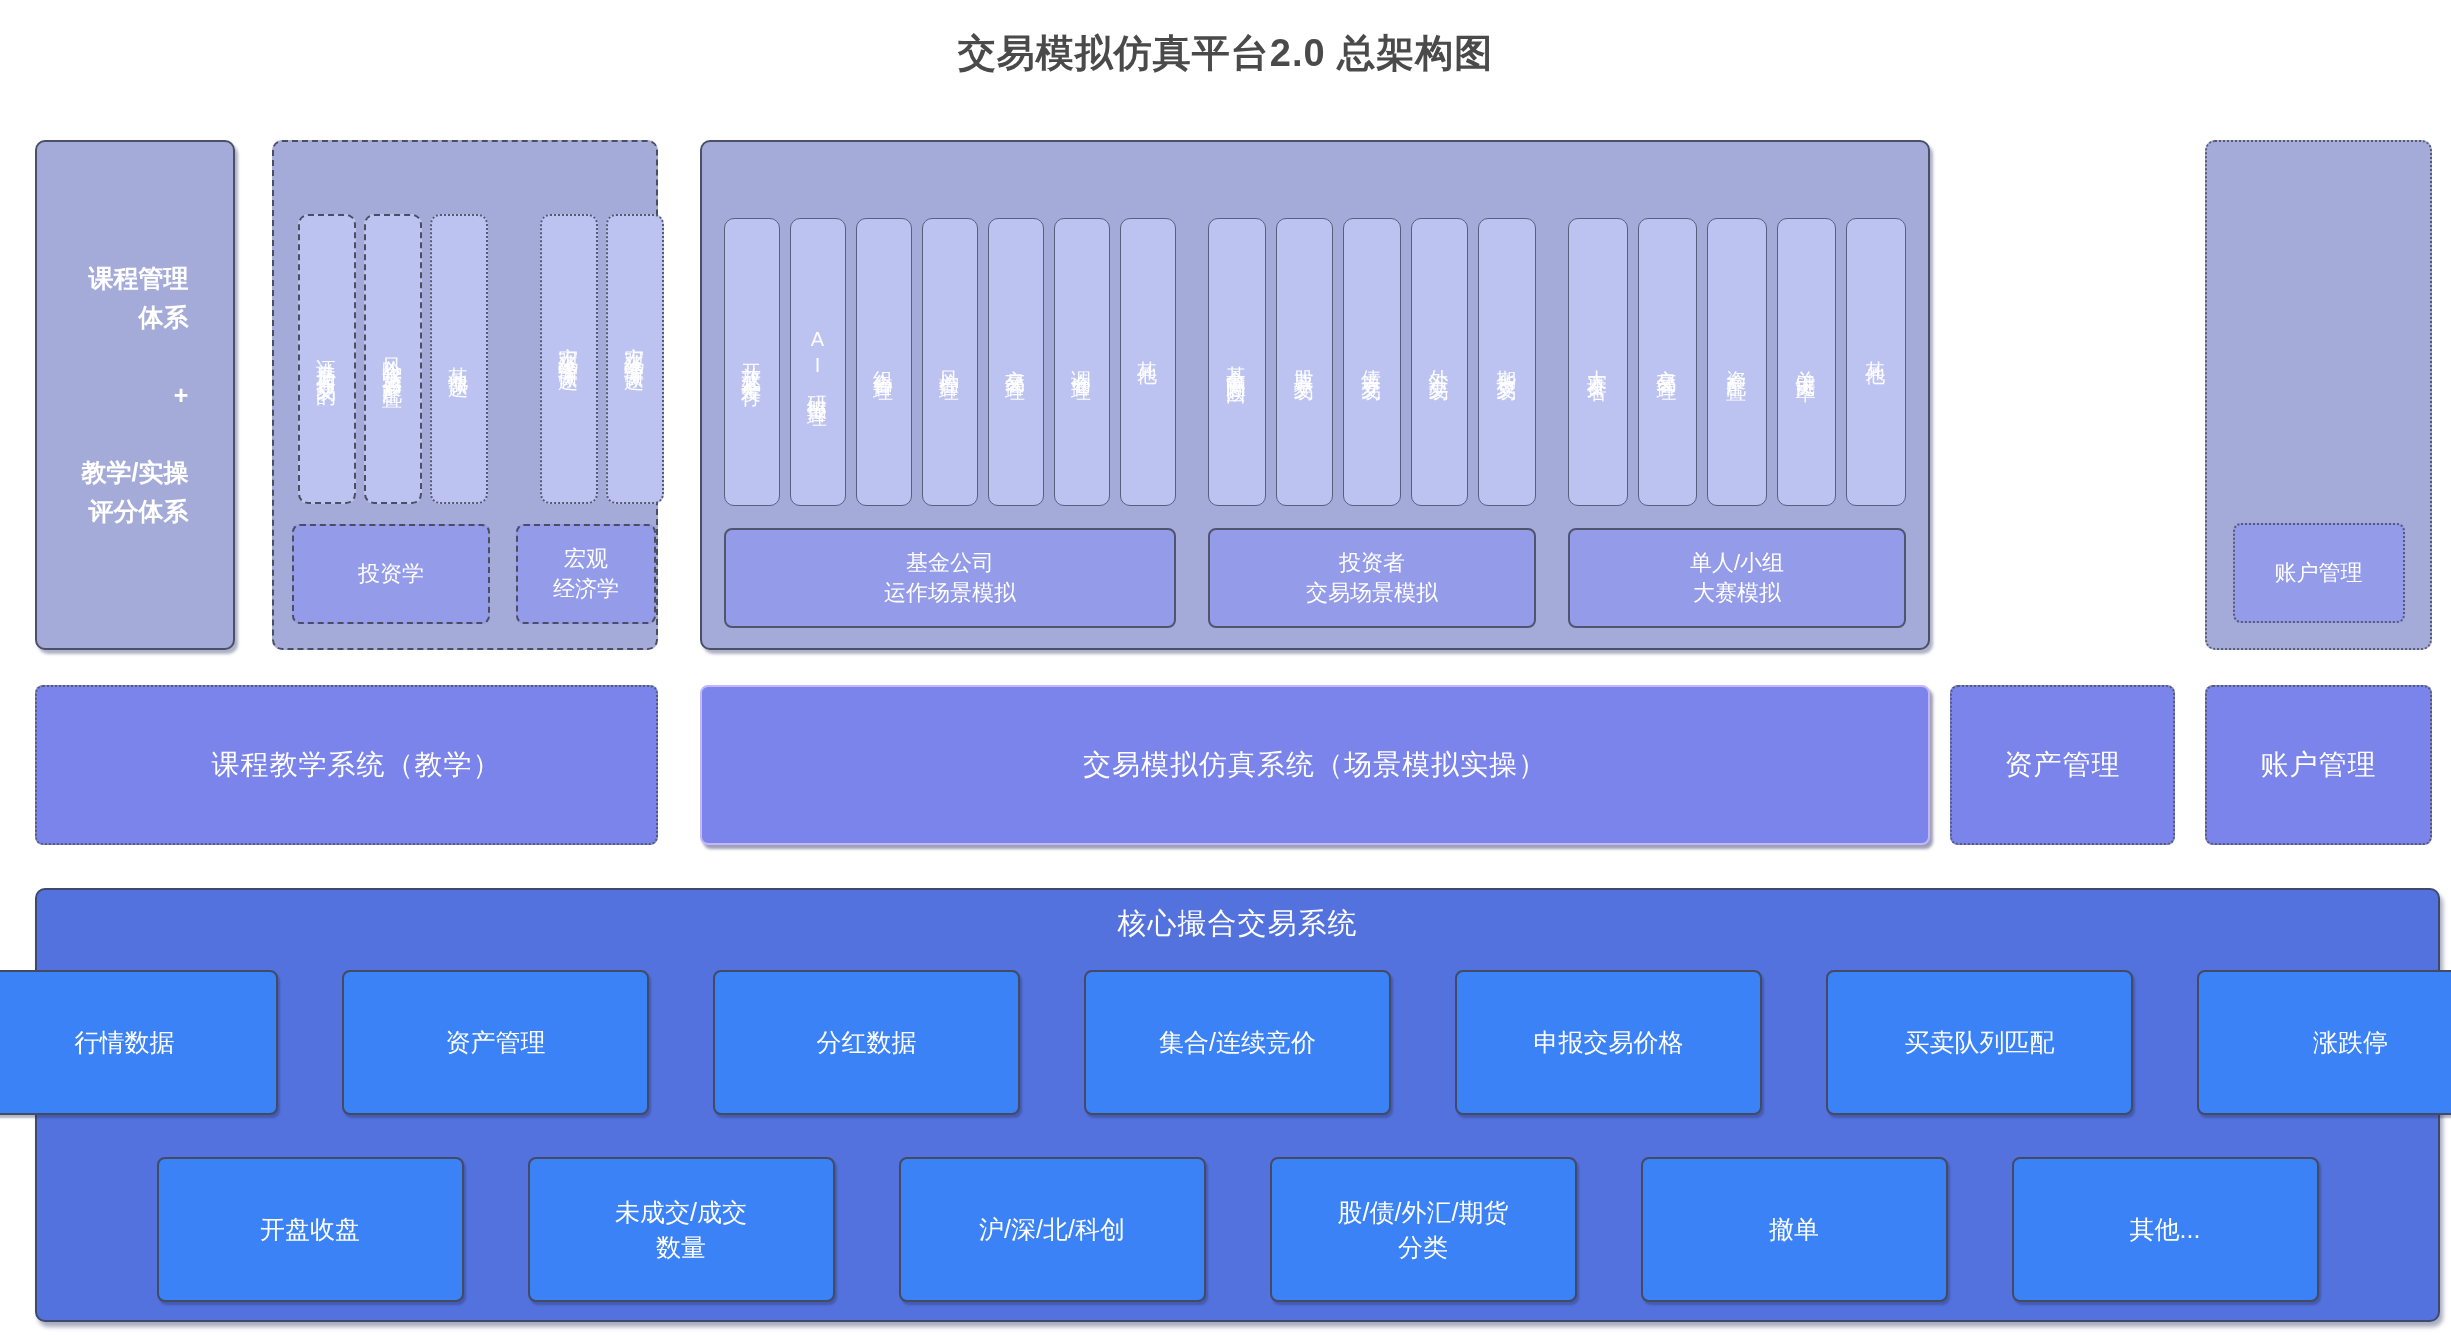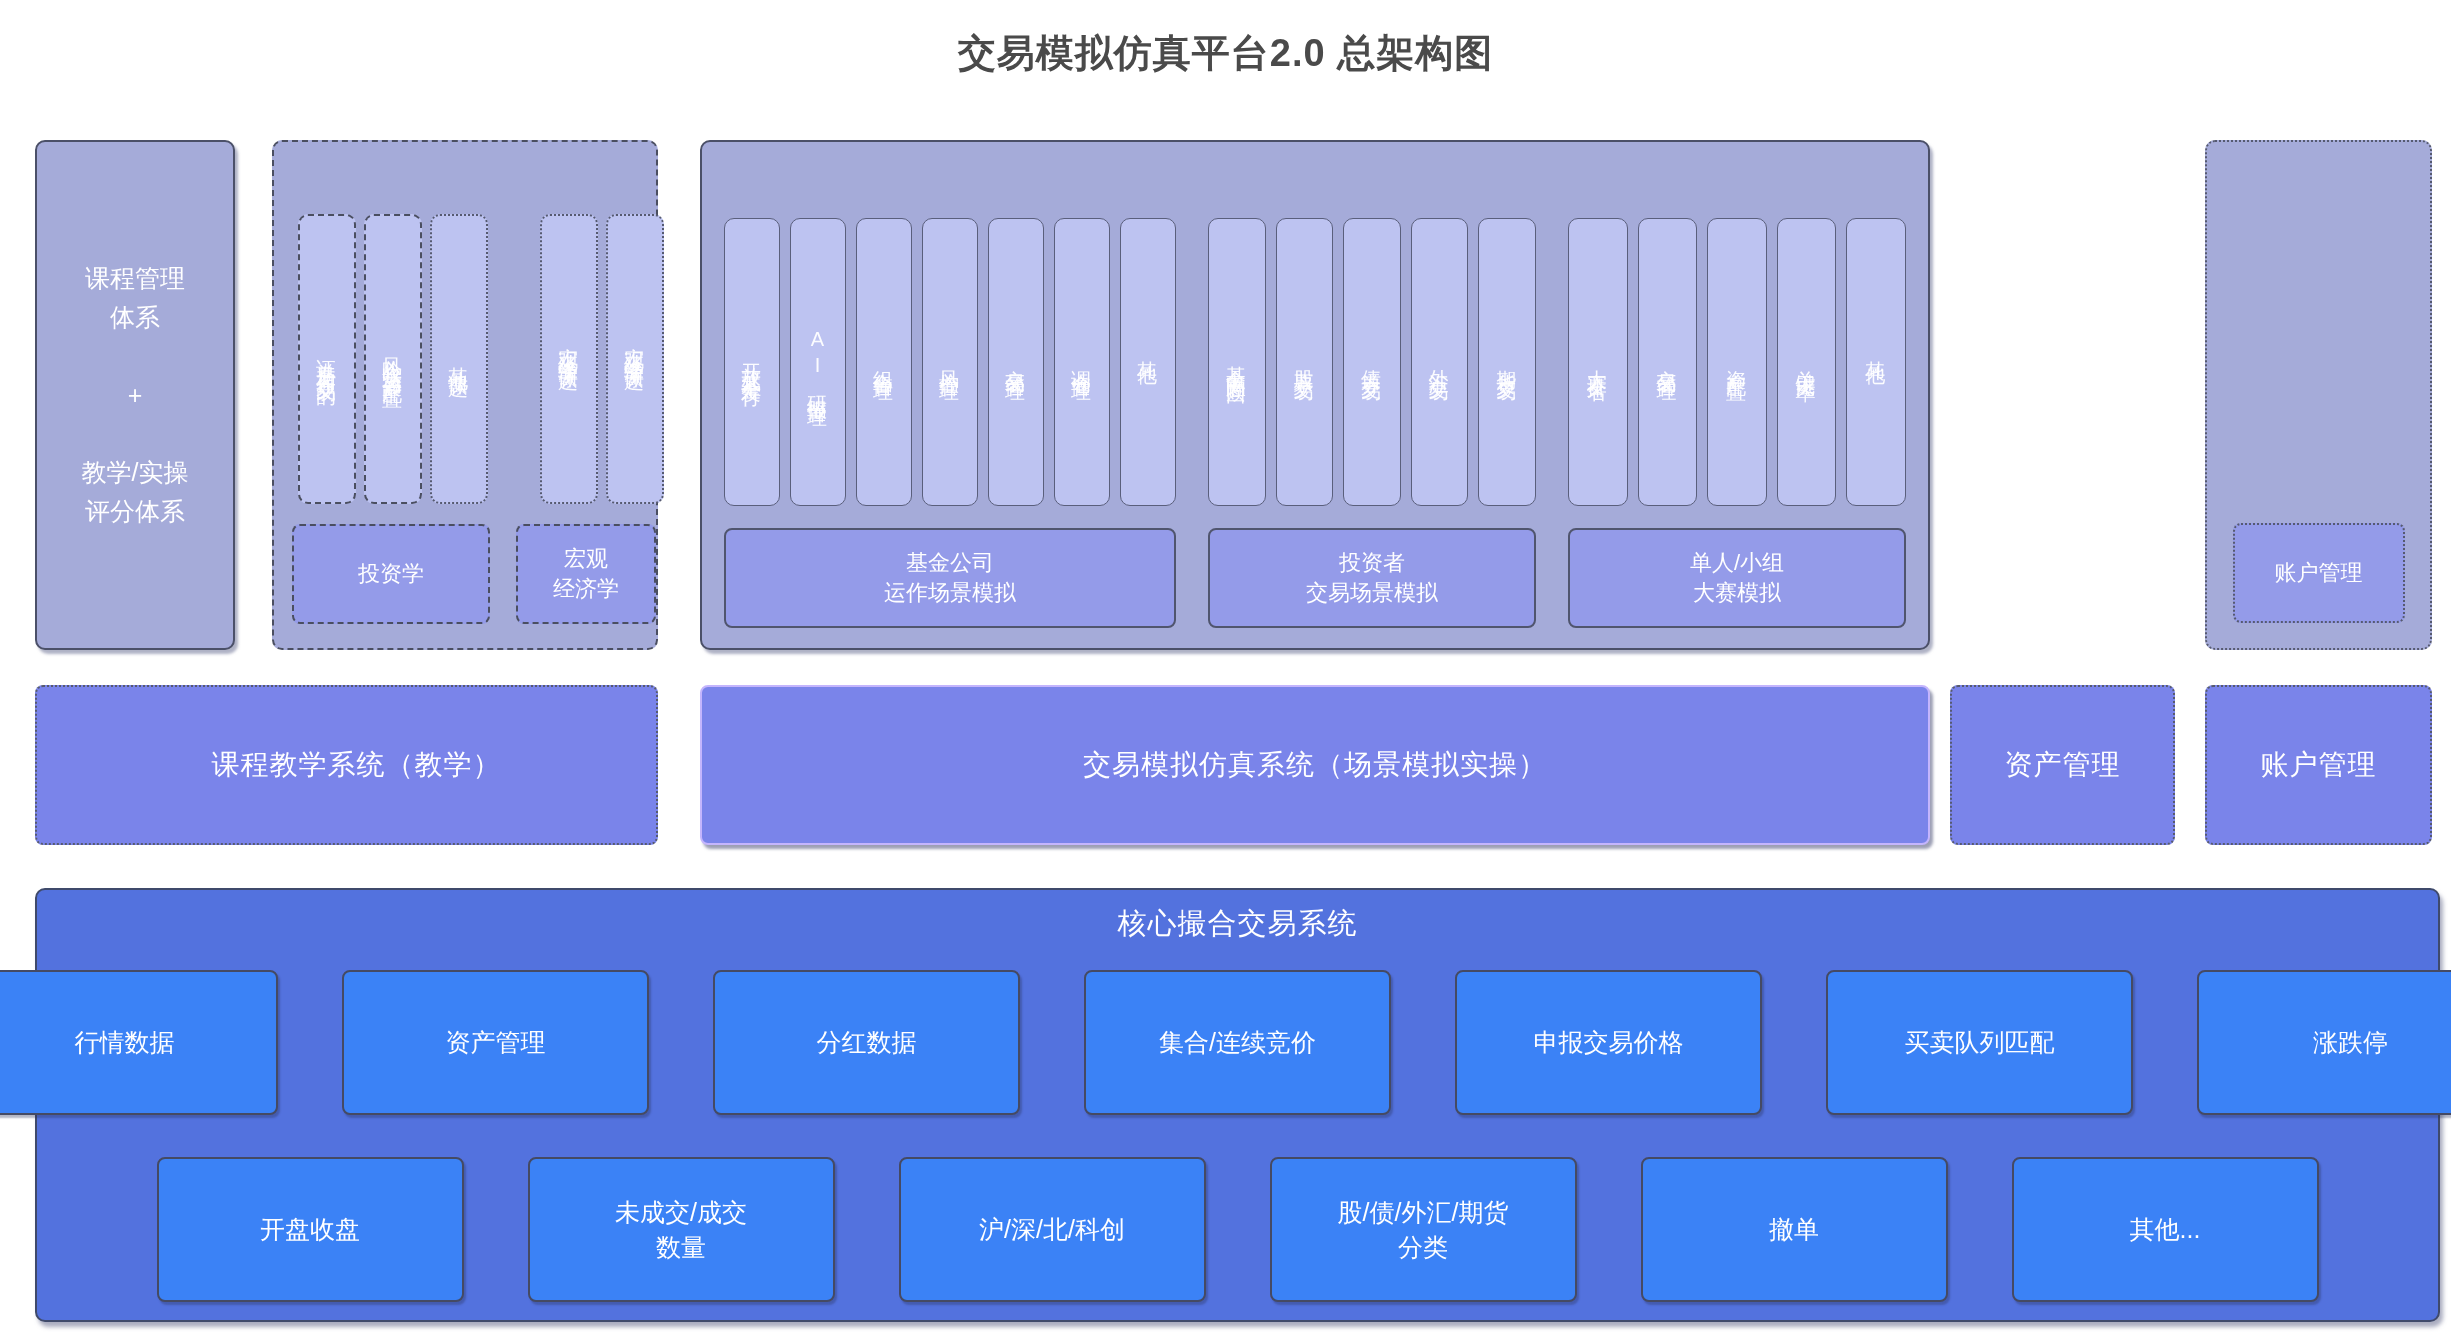--- a/index.html
+++ b/index.html
@@ -25,22 +25,22 @@
 
   #b-course  { left:35px;   width:200px; display:flex; align-items:center; justify-content:center; }
   #b-topics  { left:272px;  width:386px; }
   #b-sim     { left:700px;  width:1230px; }
   #b-risk    { left:1950px; width:225px; }
   #b-account { left:2205px; width:227px; }
 
   .endcap { display:flex; flex-direction:column; justify-content:flex-end; align-items:center; padding-bottom:25px; }
 
   .course-text {
-    white-space:pre-line; text-align:center; color:#ffffff;
-    font-size:25px; line-height:1.55; font-weight:normal;
+    white-space:pre-line; text-align:right; color:#ffffff;
+    font-size:25px; line-height:1.55; font-weight:bold;
   }
 
   
   .vpill {
     writing-mode:vertical-rl; text-orientation:upright;
     display:flex; align-items:center; justify-content:center;
     background:#bdc3f1; border:1.5px solid #5a5f7c; border-radius:10px;
     color:rgba(255,255,255,0.95); font-size:20px; letter-spacing:4px;
     box-sizing:border-box;
   }

